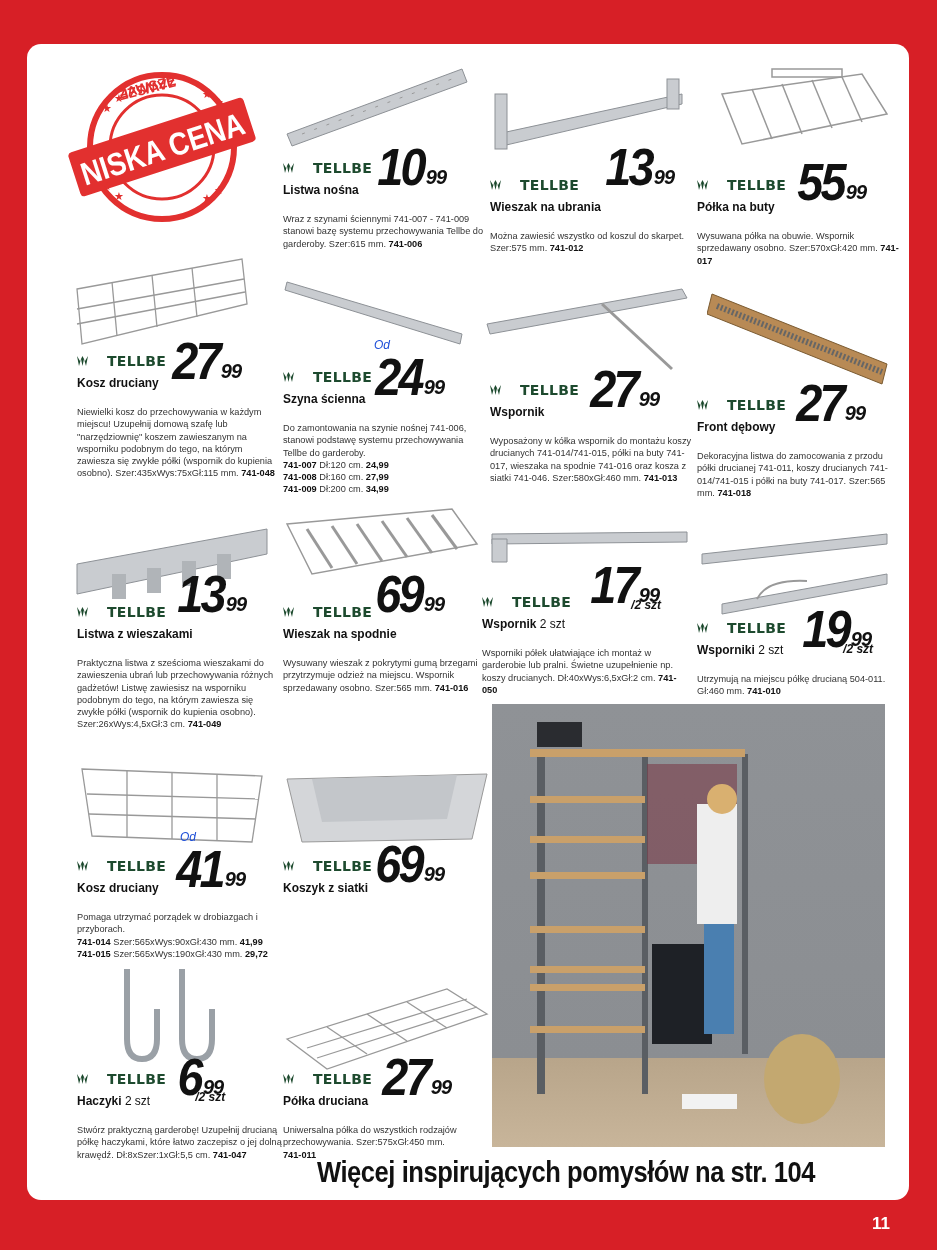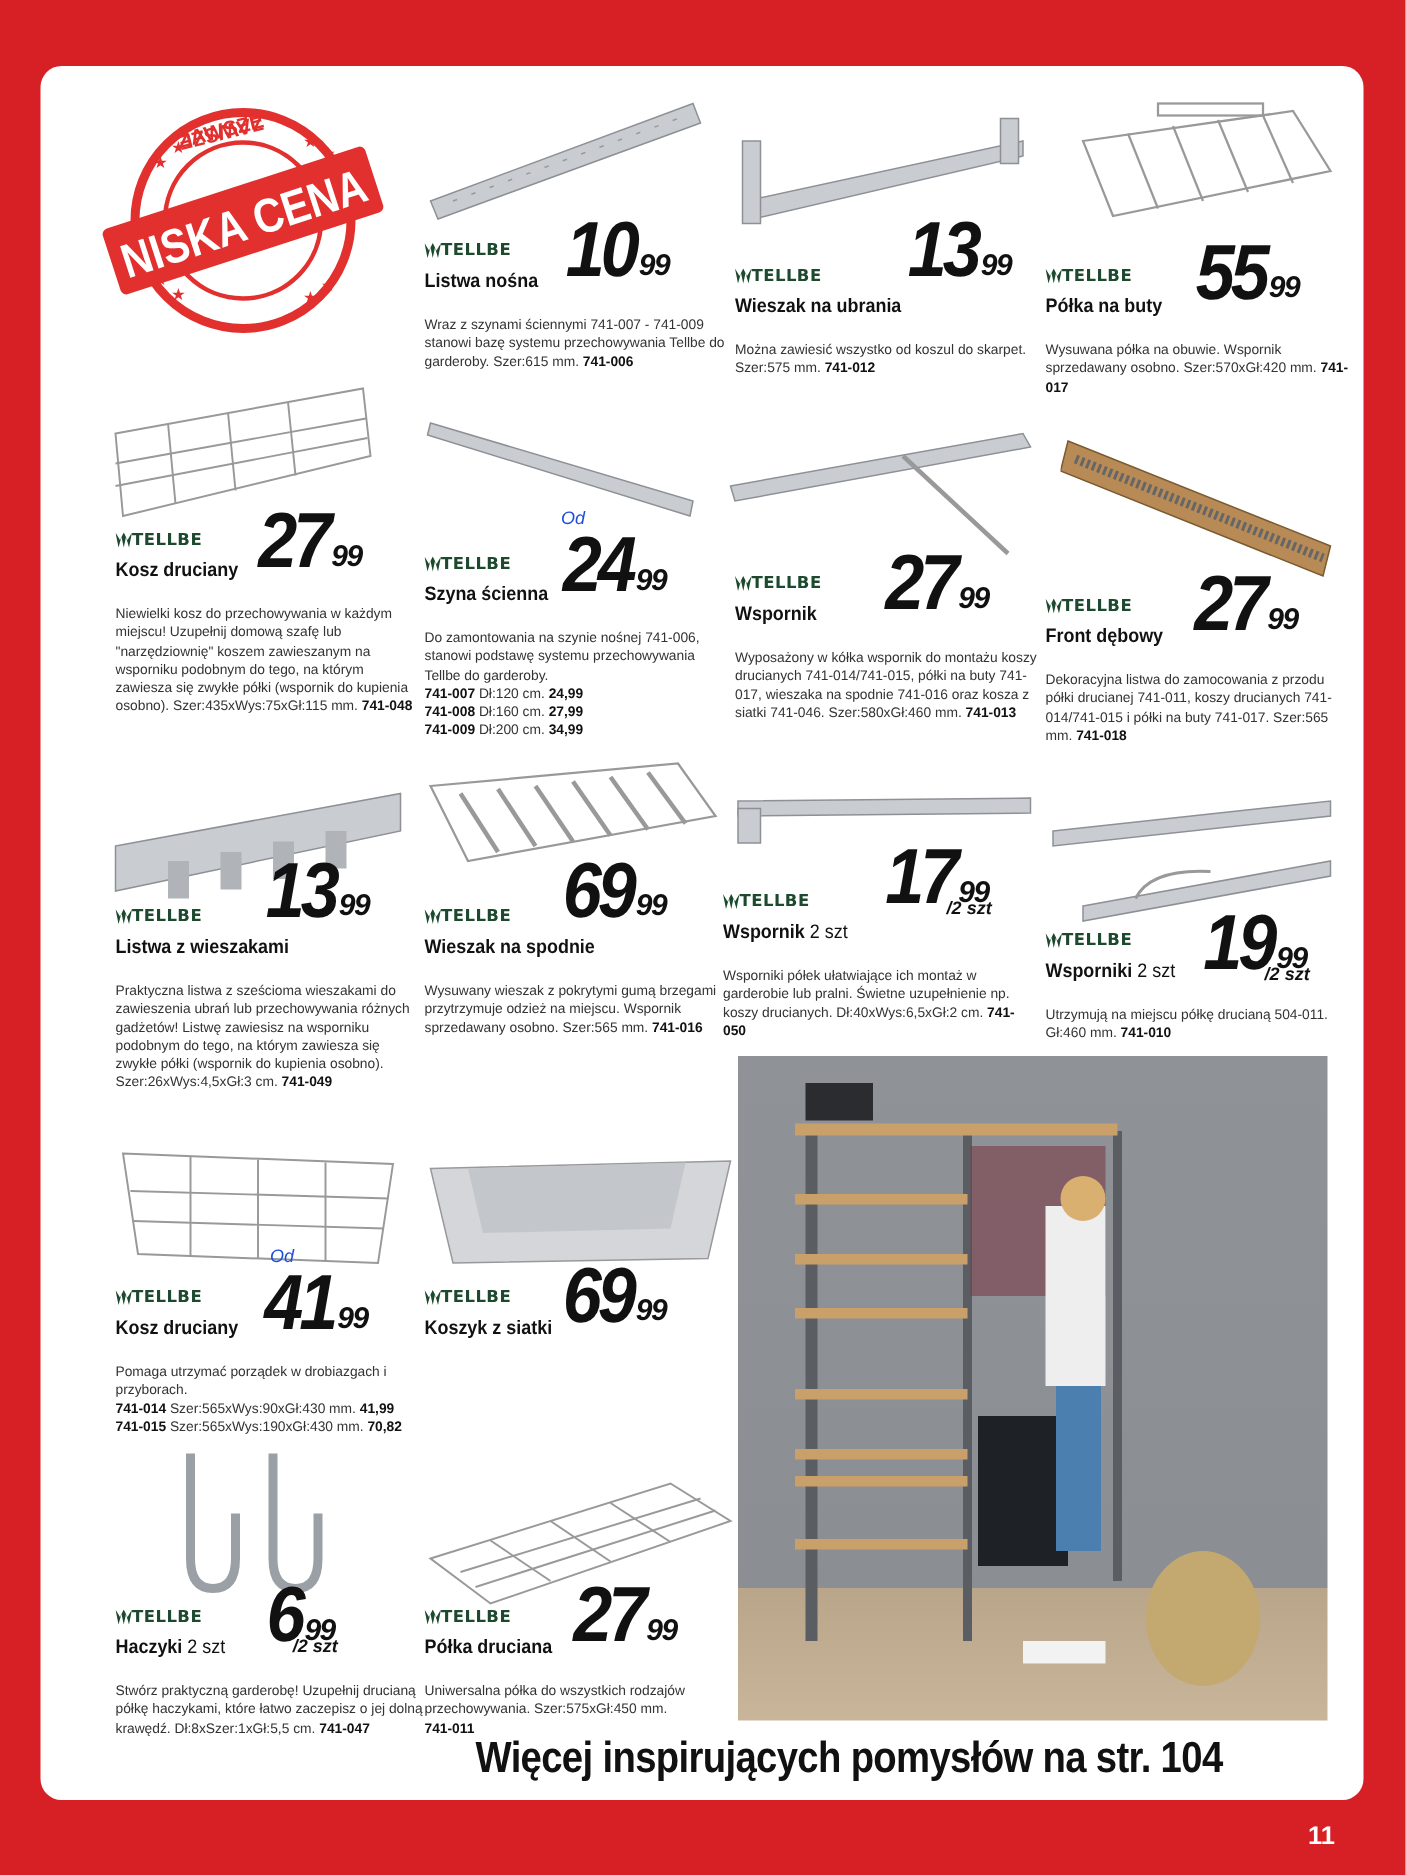--- a/index.html
+++ b/index.html
@@ -1,21 +1,21 @@
 <!DOCTYPE html>
 <html><head>
 <meta charset="utf-8">
 <style>
   *{box-sizing:border-box;margin:0;padding:0}
   html,body{width:937px;height:1250px;overflow:hidden}
   body{background:#d71f26;font-family:"Liberation Sans",sans-serif;position:relative}
   .page{position:absolute;left:27px;top:44px;width:882px;height:1156px;background:#fff;border-radius:14px;overflow:hidden}
   .pgnum{position:absolute;left:872px;top:1214px;color:#fff;font-weight:bold;font-size:17px;font-family:"Liberation Sans",sans-serif}
   .prod{position:absolute}
-  .brand{display:flex;align-items:center;gap:0;color:#1d4a2e;font-weight:bold;font-size:11px;letter-spacing:.3px;font-family:"DejaVu Sans",sans-serif}
+  .brand{display:flex;align-items:center;gap:19px;color:#1d4a2e;font-weight:bold;font-size:14px;letter-spacing:.3px;font-family:"DejaVu Sans",sans-serif}
   .brand svg{width:11px;height:10px}
   .name{font-weight:bold;font-size:13px;color:#111;margin-top:6px;font-family:"Liberation Sans",sans-serif;transform:scaleX(.92);transform-origin:left}
   .name .qty{font-weight:normal}
   .desc{font-size:9.2px;line-height:12.3px;color:#333;margin-top:16px;font-family:"Liberation Sans",sans-serif}
   .desc b{color:#111}
   .price{position:absolute;display:flex;align-items:flex-end;font-family:"Liberation Sans",sans-serif;font-weight:bold;font-style:italic;color:#111}
   .price .int{font-size:52px;line-height:46px;letter-spacing:-3px;transform:scaleX(.9);transform-origin:right}
   .price .dec{font-size:20px;line-height:26px;letter-spacing:-1px;margin-left:2px}
   .price .unit{position:absolute;right:-2px;bottom:-4px;font-size:12px;font-weight:bold;}
   .od{position:absolute;font-weight:normal;font-style:italic;font-size:12px;color:#1d4ed8}
@@ -326,21 +326,21 @@
   <div class="prod" style="left:50px;top:814px;width:205px">
     <div class="brand">
         <svg viewBox="0 0 11 10">
           <path d="M0,0 L2,10 L4,3 L5.5,10 L7,3 L9,10 L11,0 L8,5 L5.5,0 L3,5Z" fill="#1d4a2e"></path>
         </svg>
         <span>TELLBE</span>
       </div>
     <div class="name">Kosz druciany</div>
     <div class="desc"><span>Pomaga utrzymać porządek w drobiazgach i przyborach.</span><br>
       <b>741-014</b> <span>Szer:565xWys:90xGł:430 mm.</span> <b>41,99</b><br>
-      <b>741-015</b> <span>Szer:565xWys:190xGł:430 mm.</span> <b>70,82</b>
+      <b>741-015</b> <span>Szer:565xWys:190xGł:430 mm.</span> <b>29,72</b>
     </div>
   </div>
   <div class="od" style="left:153px;top:786px">Od</div>
   <div class="price" style="left:144px;top:802px">
       <span class="int">41</span>
       <span class="dec">99</span>
     </div>
 
   <div class="prod" style="left:256px;top:814px;width:205px">
     <div class="brand">

